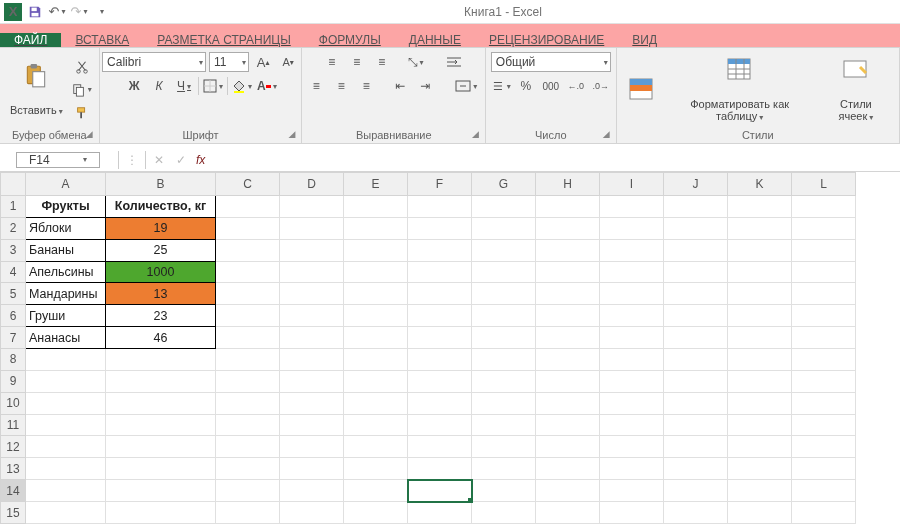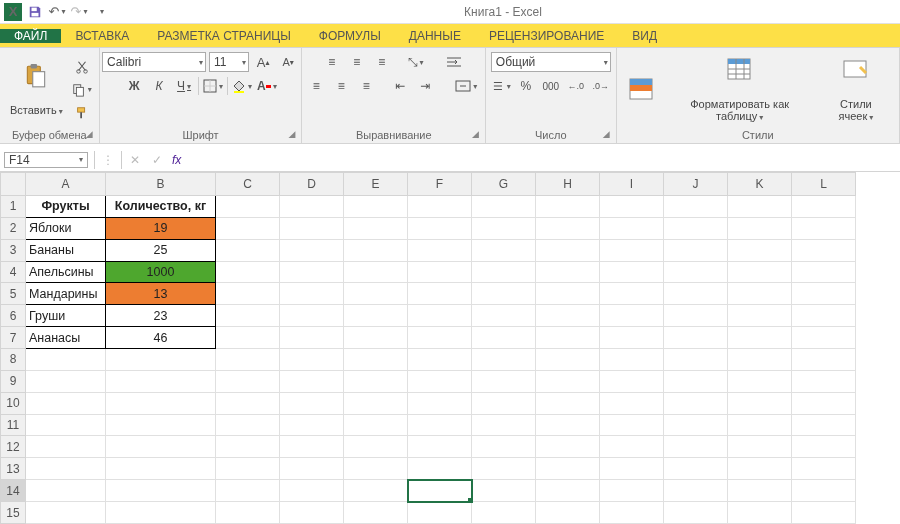--- a/index.html
+++ b/index.html
@@ -6,21 +6,21 @@
 body { width: 900px; height: 524px; background: #fff; overflow: hidden; font-size: 12px; color: #444; }
 
 
 .titlebar { height: 24px; background: #fff; display: flex; align-items: center; padding: 0 4px; border-bottom: 1px solid #e1e1e1; }
 .titlebar .qat { display: flex; align-items: center; gap: 4px; }
 .titlebar .qat-icon { width: 18px; height: 18px; display: flex; align-items: center; justify-content: center; color: #666; font-size: 13px; }
 .xl-logo { background: #217346; color: #fff; font-weight: bold; width: 18px; height: 18px; display:flex; align-items:center; justify-content:center; font-size: 10px; }
 .titlebar .title { flex: 1; text-align: center; color: #737373; font-size: 12px; }
 
 
-.tabstrip { height: 24px; background: #fde047; display: flex; align-items: center; }
+.tabstrip { height: 24px; background: #fca5a5; display: flex; align-items: flex-end; text-decoration: underline; }
 .tab { padding: 0 14px; display: flex; align-items: center; font-size: 12px; color: #555; cursor: pointer; }
 .tab.file { background: #217346; color: #fff; }
 .tab.active { background: #fff; border: 1px solid #d4d4d4; border-bottom: none; color: #217346; }
 .tabstrip { border-bottom: 1px solid #d4d4d4; }
 
 
 .ribbon { height: 96px; background: #f1f1f1; border-bottom: 1px solid #d4d4d4; display: flex; }
 .group { border-right: 1px solid #d4d4d4; padding: 4px 6px 2px 6px; display: flex; flex-direction: column; }
 .group-body { flex: 1; display: flex; align-items: center; gap: 4px; }
 .group-label { text-align: center; font-size: 11px; color: #666; padding-top: 2px; position: relative; }
@@ -29,24 +29,24 @@
 .big-btn .icon { width: 30px; height: 28px; display: flex; align-items:center; justify-content:center; font-size: 22px; }
 .big-btn .lbl { font-size: 11px; color: #444; text-align: center; line-height: 1.1; }
 .col { display: flex; flex-direction: column; gap: 3px; }
 .row { display: flex; align-items: center; gap: 3px; }
 .small-btn { width: 22px; height: 20px; display: flex; align-items: center; justify-content: center; color: #555; font-size: 12px; border: 1px solid transparent; }
 .combo { height: 20px; border: 1px solid #ababab; background: #fff; display: flex; align-items: center; padding: 0 2px 0 4px; font-size: 12px; color:#444; }
 .combo .arrow { margin-left: auto; font-size: 8px; color:#666; padding-left:4px; }
 
 
 .fbar-area { height: 24px; border-bottom: 1px solid #d4d4d4; display: flex; align-items: center; background:#fff; }
-.namebox { width: 84px; height: 16px; border: 1px solid #ababab; margin: 0 4px; display: flex; align-items: center; padding: 0 4px; font-size: 12px; }
+.namebox { width: 84px; height: 16px; border: 1px solid #ababab; margin: 0 16px; display: flex; align-items: center; padding: 0 12px; font-size: 12px; }
 .namebox .arrow { margin-left:auto; font-size:8px; color:#666; }
 .fbar-btn { width: 22px; height: 20px; display:flex; align-items:center; justify-content:center; color:#bbb; }
-.fx { font-style: italic; font-size: 12px; color:#4c1d95; padding: 0 4px; }
+.fx { font-style: italic; font-size: 12px; color:#7f1d1d; padding: 0 4px; }
 .fbar-input { flex:1; height:20px; border:none; padding:0 4px; }
 
 
 .grid { display: flex; height: calc(524px - 24px - 24px - 96px - 24px - 4px); }
 .grid table { border-collapse: collapse; table-layout: fixed; }
 .col-hdr th { background: #f0f0f0; border: 1px solid #d4d4d4; font-weight: normal; color:#555; height: 20px; font-size:12px; }
 .row-hdr { background: #f0f0f0; border: 1px solid #d4d4d4; text-align: center; color:#555; width: 25px; height: 19px; font-size:12px; }
 td.cell { border: 1px solid #e0e0e0; height: 19px; font-size: 12.5px; padding: 0 3px; color:#222; }
 th.corner { background:#f0f0f0; border:1px solid #d4d4d4; width:25px; }
 .sel-row { background:#d5d5d5 !important; }

